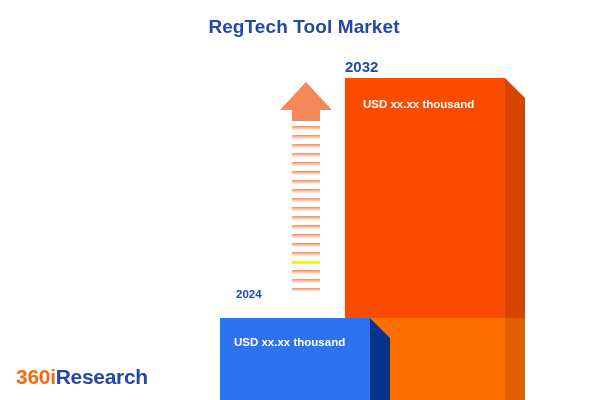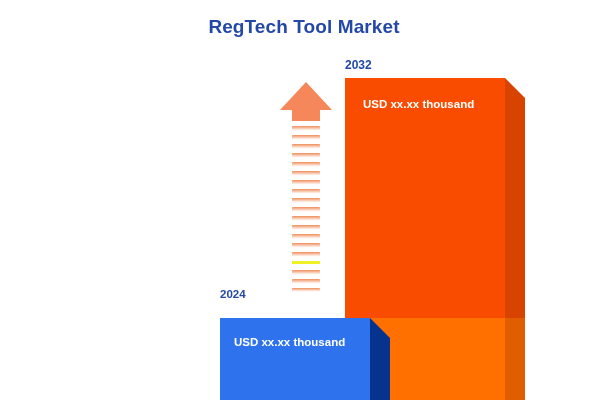--- a/index.html
+++ b/index.html
@@ -70,21 +70,21 @@
     top: 20px;
     font-size: 11.5px;
     font-weight: bold;
     color: #ffffff;
     white-space: nowrap;
   }
   #bar-2032-year {
     position: absolute;
     left: 345px;
     top: 58px;
-    font-size: 12px;
+    font-size: 15px;
     font-weight: bold;
     color: #2448a8;
   }
 
   
   #bar-2024-group {
     position: absolute;
     left: 220px;
     top: 318px;
     width: 170px;
@@ -109,21 +109,21 @@
     position: absolute;
     left: 14px;
     top: 18px;
     font-size: 11.5px;
     font-weight: bold;
     color: #ffffff;
     white-space: nowrap;
   }
   #bar-2024-year {
     position: absolute;
-    left: 220px;
+    left: 236px;
     top: 288px;
     font-size: 11.5px;
     font-weight: bold;
     color: #2448a8;
   }
 
   
   #growth-arrow {
     position: absolute;
     left: 279px;
@@ -227,14 +227,17 @@
   <div id="bar-2024-year">2024</div>
 
   <div id="bar-2024-group">
     <svg id="bar-2024-side" viewBox="0 0 170 82" preserveAspectRatio="none">
       <polygon points="150,0 170,20 170,82 150,82" fill="#06338e"></polygon>
     </svg>
     <div id="bar-2024-front"></div>
     <div id="bar-2024-label-value">USD xx.xx thousand</div>
   </div>
 
+  <div id="brand-logo">
+    <span id="brand-logo-360i">360i</span><span id="brand-logo-research">Research</span>
+  </div>
 
 </div>
 
 </body></html>

